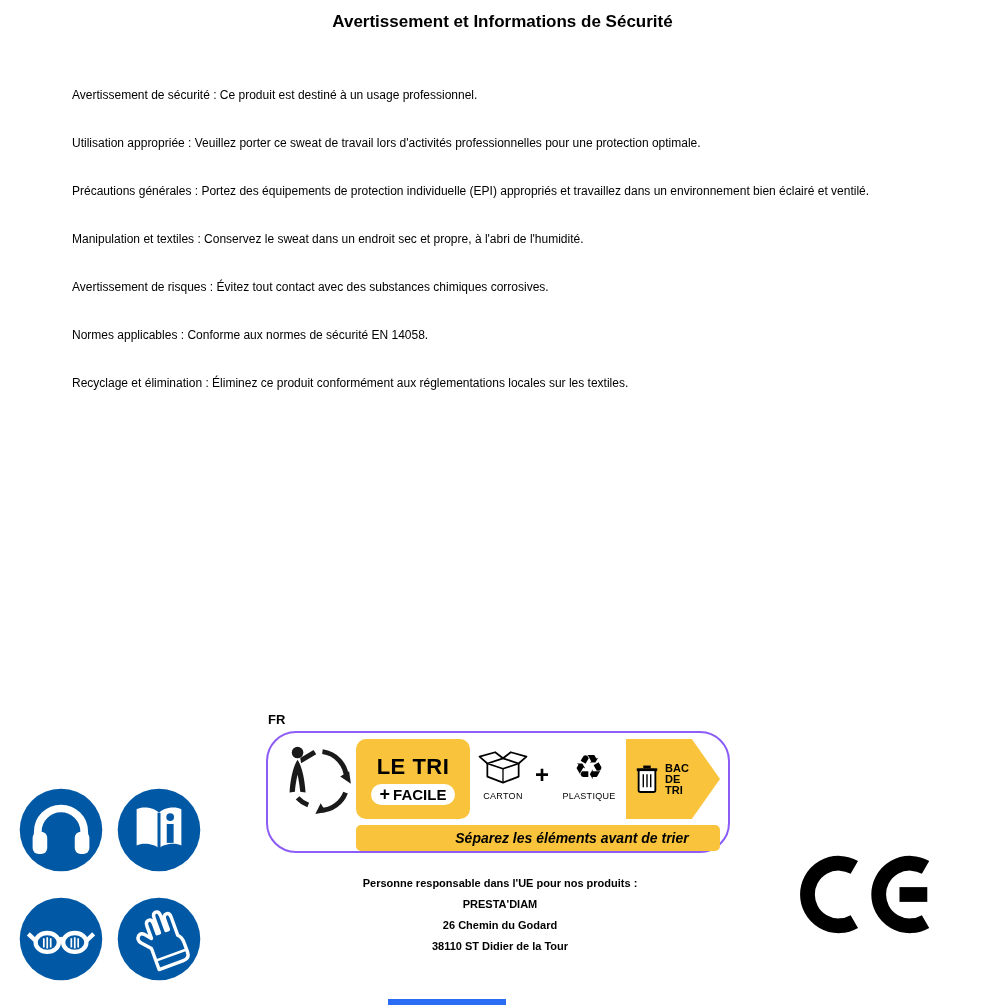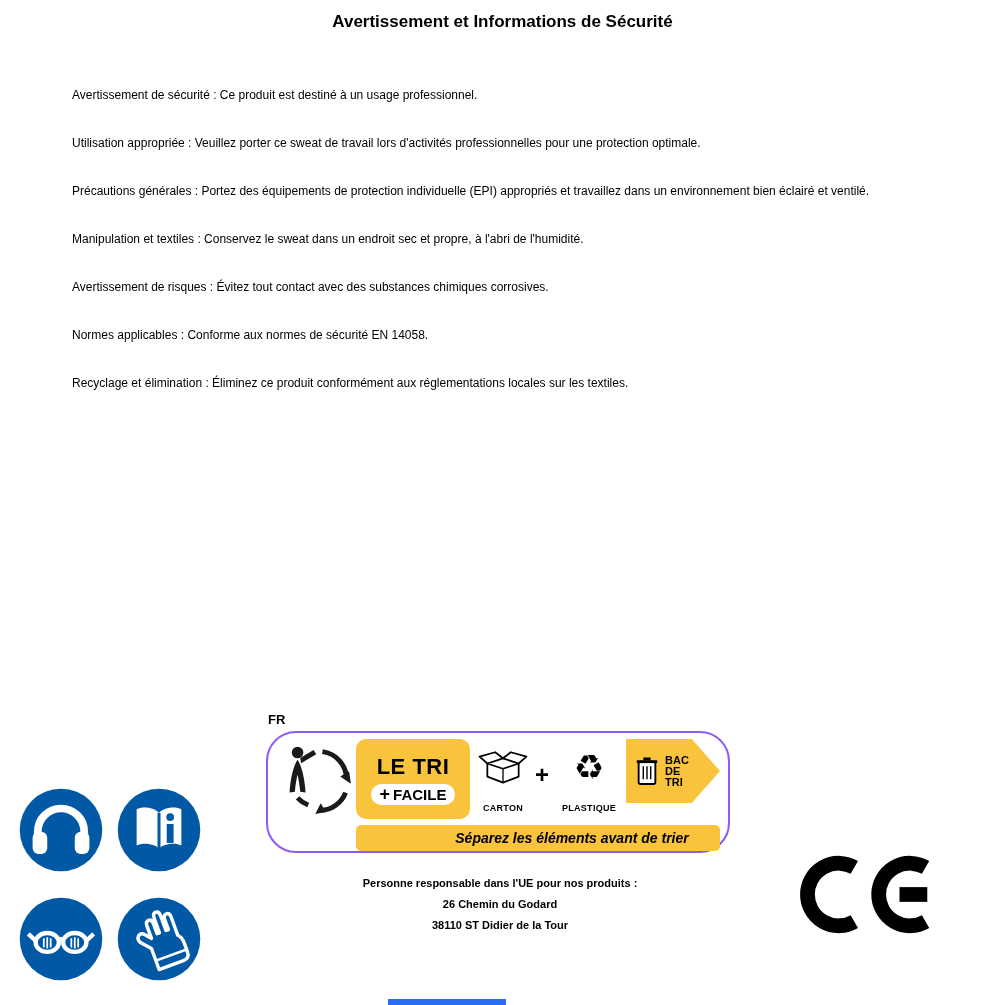--- a/index.html
+++ b/index.html
@@ -37,25 +37,25 @@
   .badge-top { font-weight:bold; font-size:22px; letter-spacing:.5px; }
   .badge-pill {
     background:#fff; border-radius:13px; padding:2px 9px;
     font-weight:bold; font-size:15px; display:flex; align-items:center; gap:3px;
   }
   .badge-plus { font-size:18px; line-height:15px; }
   .material { position:absolute; top:12px; width:62px; text-align:center; }
   .material-carton { left:204px; }
   .material-plastique { left:288px; width:66px; }
   .material-icon-area { height:44px; display:flex; align-items:center; justify-content:center; }
-  .material-label { font-size:9px; font-weight:bold; letter-spacing:.3px; margin-top:14px; }
+  .material-label { font-size:9px; font-weight:normal; letter-spacing:.3px; margin-top:2px; }
   .recycle-glyph { font-size:34px; line-height:40px; }
   .plus-sign { position:absolute; left:267px; top:28px; font-size:24px; font-weight:bold; }
   .arrow {
-    position:absolute; left:358px; top:6px; width:94px; height:64px;
+    position:absolute; left:358px; top:6px; width:94px; height:80px;
     background:var(--tri-yellow);
     clip-path:polygon(0 0, 70% 0, 100% 50%, 70% 100%, 0 100%);
     display:flex; align-items:center; padding-left:8px; gap:5px;
   }
   .bin-text { font-size:11px; font-weight:bold; line-height:11px; }
   .strip {
     position:absolute; left:88px; top:92px; width:364px; height:26px;
     background:var(--tri-yellow); border-radius:5px;
     display:flex; align-items:center; justify-content:center; padding-left:68px;
     font-style:italic; font-weight:bold; font-size:14px; white-space:nowrap;
@@ -187,20 +187,21 @@
         <div>DE</div>
         <div>TRI</div>
       </div>
     </div>
 
     <div class="strip">Séparez les éléments avant de trier</div>
   </div>
 
   <div class="address">
     <div>Personne responsable dans l'UE pour nos produits :</div>
+    <div>PRESTA'DIAM</div>
     <div>26 Chemin du Godard</div>
     <div>38110 ST Didier de la Tour</div>
   </div>
 
   <svg class="ce" width="152" height="87" viewBox="0 0 175 100" role="img" aria-label="CE">
     <g fill="none" stroke="#000" stroke-width="17">
       <path d="M66 18.8 A36 36 0 1 0 66 81.2"></path>
       <path d="M148 18.8 A36 36 0 1 0 148 81.2"></path>
       <path d="M118 50 L150 50"></path>
     </g>

